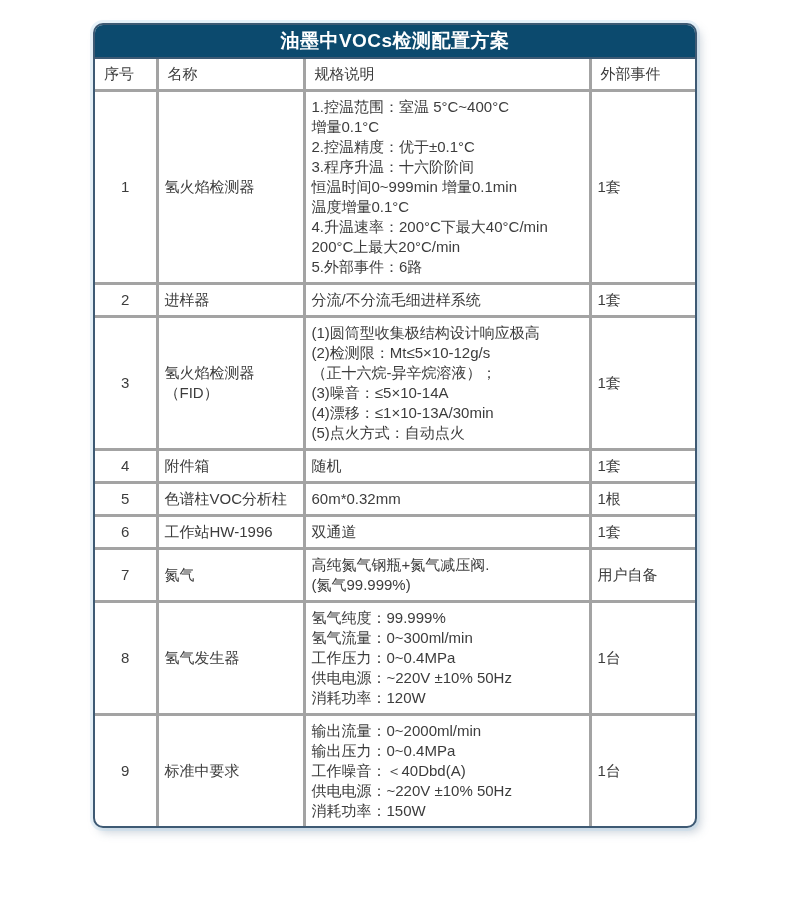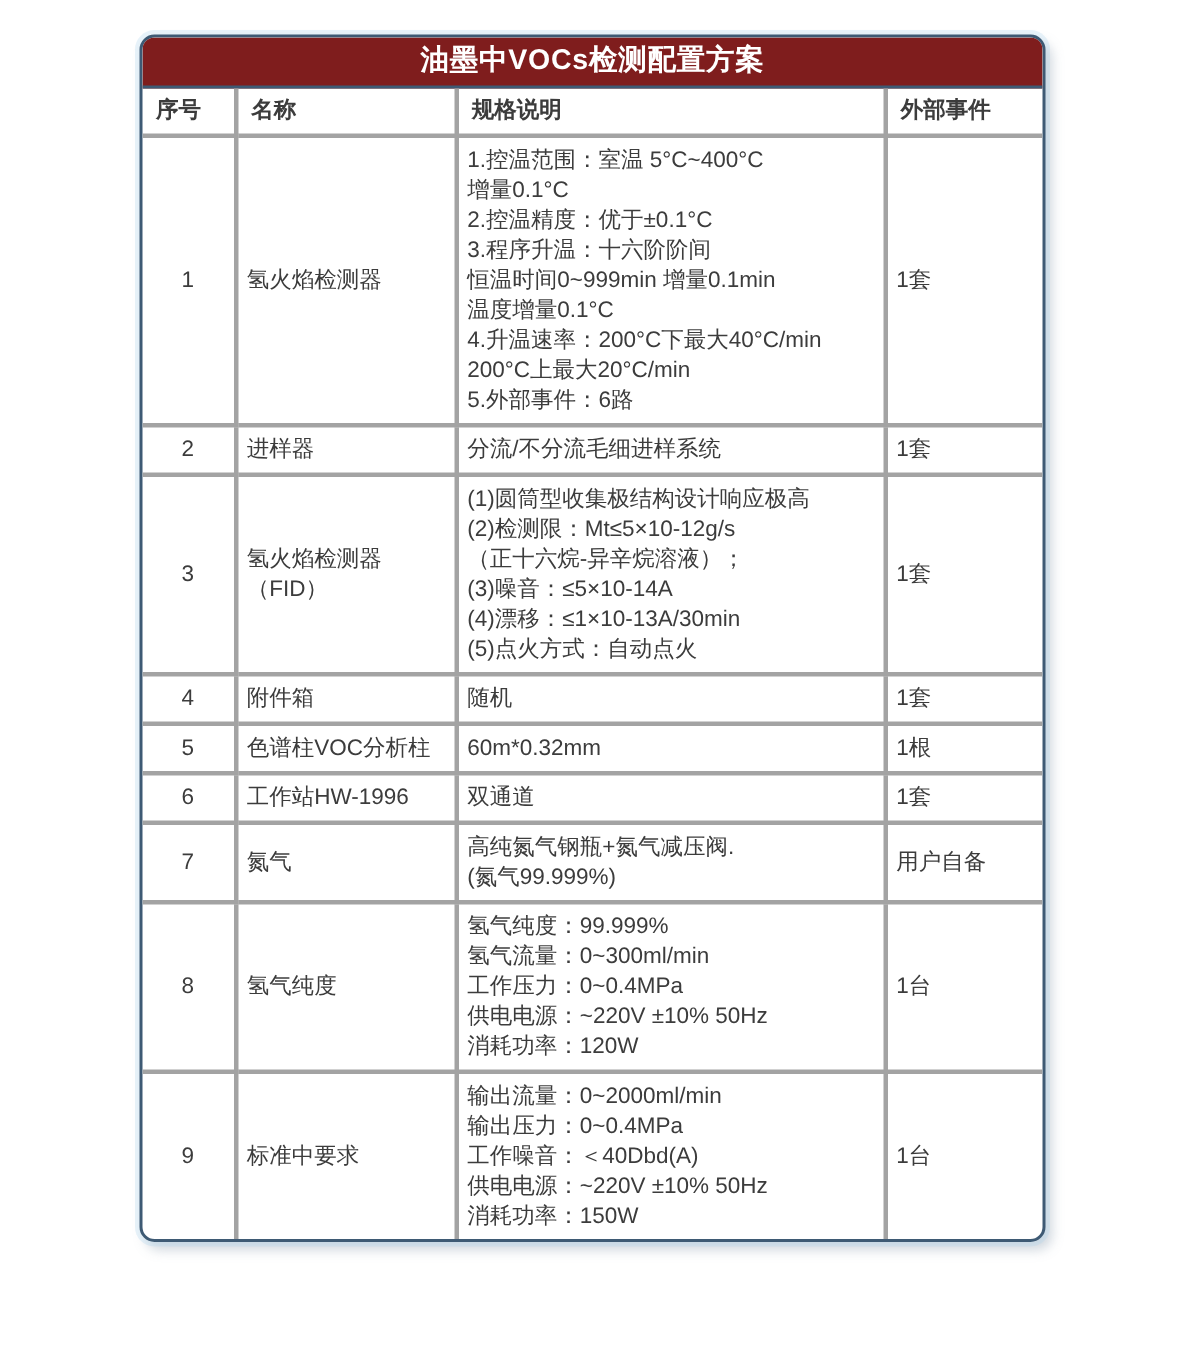--- a/index.html
+++ b/index.html
@@ -22,21 +22,21 @@
     left: 93px;
     top: 23px;
     width: 600px;
     border: 2px solid #3e5a74;
     border-radius: 10px;
     overflow: hidden;
     background: #ffffff;
     box-shadow: 0 0 0 3px rgba(180, 215, 240, 0.30), 4px 5px 8px rgba(120, 140, 160, 0.35);
   }
   .title-bar {
-    background: #7f1d1d;
+    background: #0c4a6e;
     color: #ffffff;
     font-size: 19px;
     font-weight: bold;
     text-align: center;
     height: 32px;
     line-height: 32px;
     border-bottom: 2px solid #3e5a74;
     letter-spacing: 0.5px;
   }
   table.spec {
@@ -48,21 +48,21 @@
   }
   table.spec th,
   table.spec td {
     border: 3px solid #a3a3a3;
     vertical-align: middle;
     line-height: 20px;
     padding: 5px 6px;
     overflow: hidden;
   }
   table.spec th {
-    font-weight: bold;
+    font-weight: normal;
     text-align: left;
     height: 20px;
     padding-left: 9px;
   }
   th.c-no, td.c-no {
     text-align: center;
     padding-left: 2px;
     padding-right: 2px;
   }
   td.c-name, th.c-name { padding-left: 9px; }
@@ -150,21 +150,21 @@
         </tr>
         <tr>
           <td class="c-no">7</td>
           <td class="c-name">氮气</td>
           <td class="c-spec">高纯氮气钢瓶+氮气减压阀.
 (氮气99.999%)</td>
           <td class="c-qty">用户自备</td>
         </tr>
         <tr>
           <td class="c-no">8</td>
-          <td class="c-name">氢气纯度</td>
+          <td class="c-name">氢气发生器</td>
           <td class="c-spec">氢气纯度：99.999%
 氢气流量：0~300ml/min
 工作压力：0~0.4MPa
 供电电源：~220V ±10% 50Hz
 消耗功率：120W</td>
           <td class="c-qty">1台</td>
         </tr>
         <tr>
           <td class="c-no">9</td>
           <td class="c-name">标准中要求</td>

